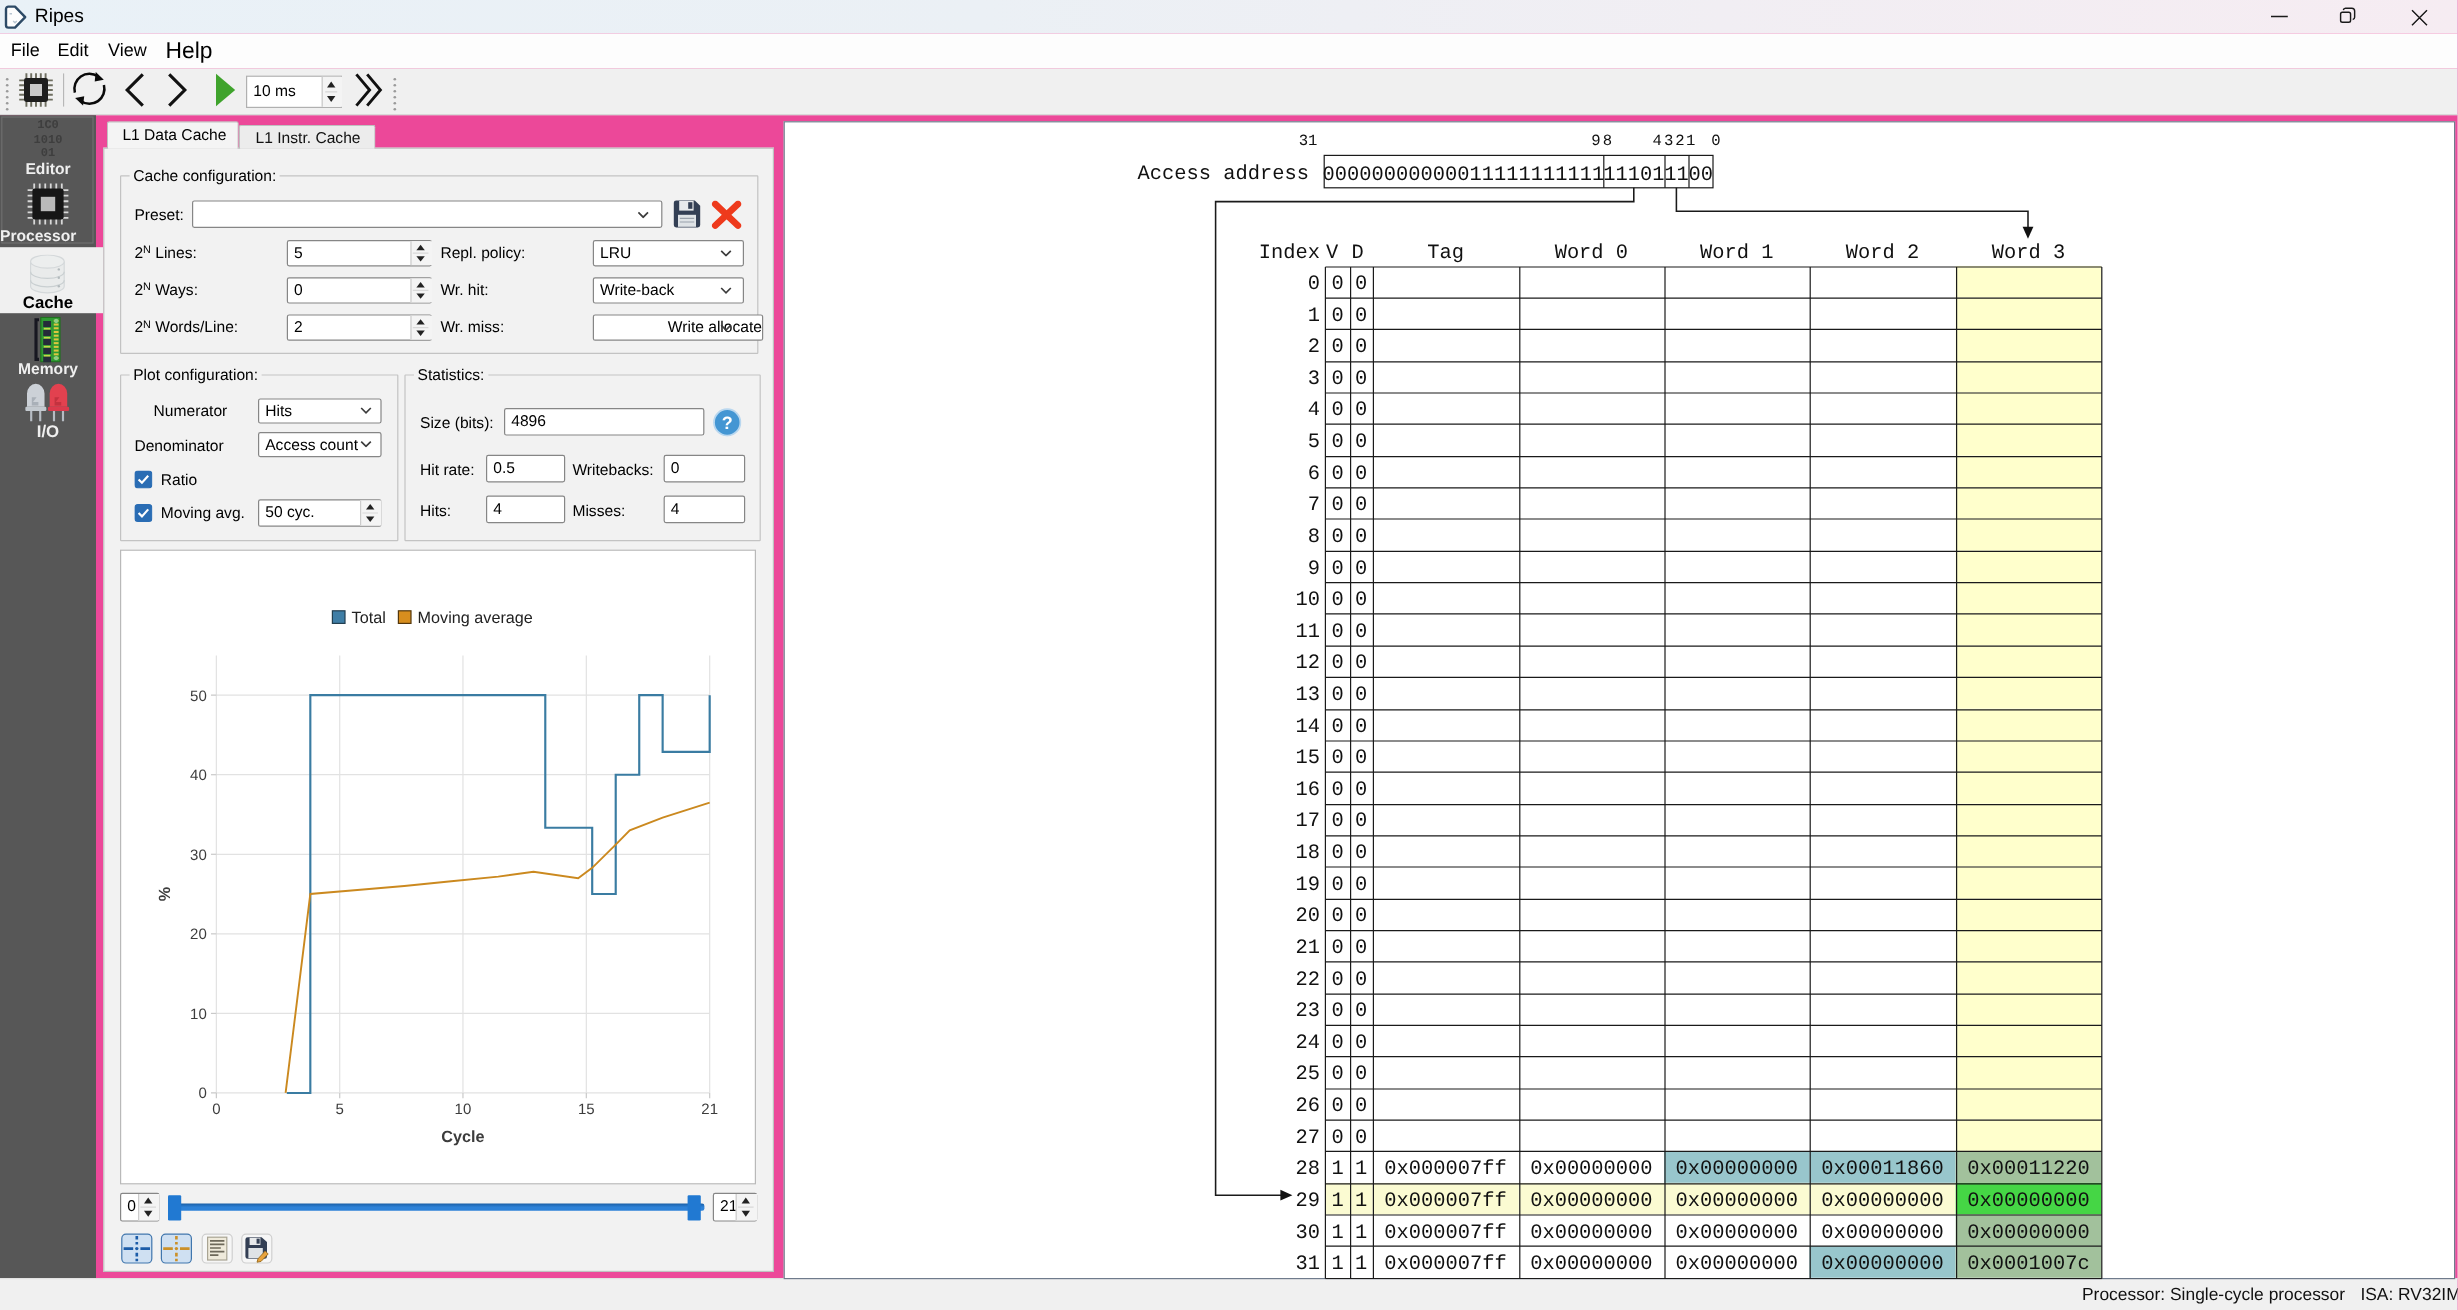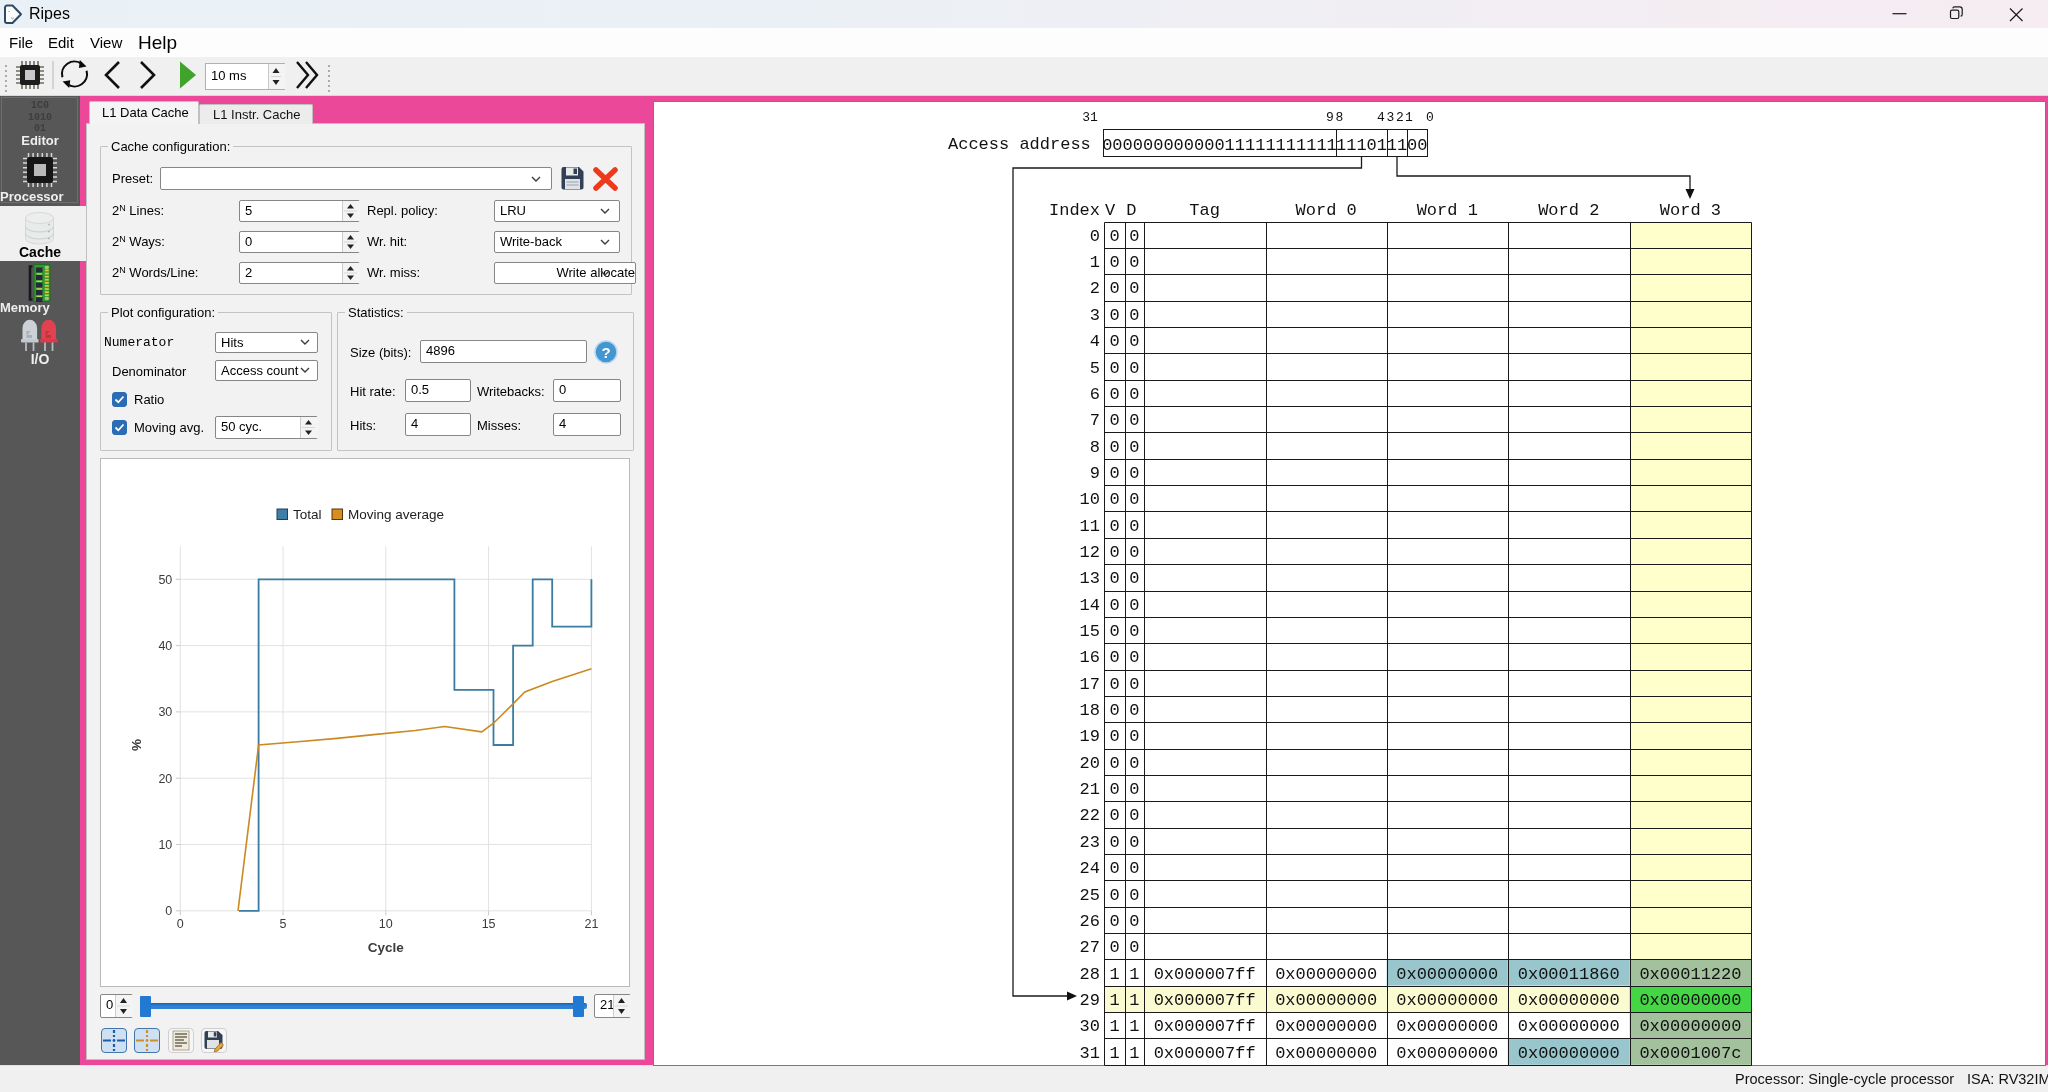--- a/index.html
+++ b/index.html
@@ -133,21 +133,21 @@
       <rect x="16.8" y="14.9" width="4" height="1.7" fill="#ddc63e"></rect>
       <rect x="16.8" y="18.0" width="4" height="1.7" fill="#ddc63e"></rect>
       <rect x="16.8" y="21.1" width="4" height="1.7" fill="#ddc63e"></rect>
       <rect x="16.8" y="24.2" width="4" height="1.7" fill="#ddc63e"></rect>
       <rect x="16.8" y="27.3" width="4" height="1.7" fill="#ddc63e"></rect>
       <rect x="16.8" y="30.400000000000002" width="4" height="1.7" fill="#ddc63e"></rect>
       <rect x="16.8" y="33.5" width="4" height="1.7" fill="#ddc63e"></rect>
       <circle cx="18.8" cy="3.5" r="1.8" fill="#8fce86"></circle>
       <circle cx="18.8" cy="34.5" r="1.8" fill="#8fce86"></circle>
     </svg>
-<div class="abs" style="left:0px;top:300px;width:80px;font-size:13px;font-weight:bold;color:#efefef;">Memory</div>
+<div class="abs" style="left:0px;top:300px;width:80px;text-align:center;font-size:13px;font-weight:bold;color:#efefef;">Memory</div>
     <svg class="abs" style="left:21px;top:318px" width="38" height="34">
       <path d="M1.5 10 a7.3 8.2 0 0 1 14.6 0 V21 H1.5 Z" fill="#ccd1d7"></path>
       <path d="M5.5 13 h4 l-3 4 h4.5 V20 h-5.5 Z" fill="#a9b0b8"></path>
       <rect x="0" y="21" width="17.6" height="3.4" rx="1" fill="#c3c9cf"></rect>
       <path d="M5 24.5 V33 M12.5 24.5 V33" stroke="#b6bcc3" stroke-width="1.8"></path>
       <path d="M20.4 10 a7.3 8.2 0 0 1 14.6 0 V21 H20.4 Z" fill="#e2414f"></path>
       <path d="M24.5 13 h4 l-3 4 h4.5 V20 h-5.5 Z" fill="#c3323f"></path>
       <rect x="19" y="21" width="17.6" height="3.4" rx="1" fill="#db3a4c"></rect>
       <path d="M24 24.5 V33 M31.5 24.5 V33" stroke="#b6bcc3" stroke-width="1.8"></path>
     </svg>
@@ -208,21 +208,21 @@
       <path d="M8.5 17 L5 12.5 H12 Z" fill="#222"></path>
       <path d="M2 10 H15" stroke="#d8d8d8" stroke-width="1"></path>
     </svg>
 <div class="lbl" style="left:367px;top:265px;">Wr. miss:</div>
     <div class="inp" style="left:494px;top:262px;width:142px;height:22px;text-align:right;">Write allocate</div>
     <svg class="abs" style="left:600px;top:270px" width="10" height="6">
       <path d="M1 1 L5 5 L9 1" fill="none" stroke="#3c3c3c" stroke-width="1.4"></path>
     </svg>
 <div class="gbox" style="left:100px;top:312px;width:230px;height:137px;"></div>
     <div class="gtitle" style="left:108px;top:305px;">Plot configuration:</div>
-    <div class="lbl" style="left:104px;top:335px;font-family:Liberation Mono, monospace;">Numerator</div>
+    <div class="lbl" style="left:128px;top:335px;">Numerator</div>
     <div class="inp" style="left:215px;top:332px;width:103px;height:21px;">Hits</div>
     <svg class="abs" style="left:300px;top:339px" width="10" height="6">
       <path d="M1 1 L5 5 L9 1" fill="none" stroke="#3c3c3c" stroke-width="1.4"></path>
     </svg>
 <div class="lbl" style="left:112px;top:364px;">Denominator</div>
     <div class="inp" style="left:215px;top:360px;width:103px;height:21px;">Access count</div>
     <svg class="abs" style="left:300px;top:367px" width="10" height="6">
       <path d="M1 1 L5 5 L9 1" fill="none" stroke="#3c3c3c" stroke-width="1.4"></path>
     </svg>
 <svg class="abs" style="left:112px;top:392px" width="15" height="15">

